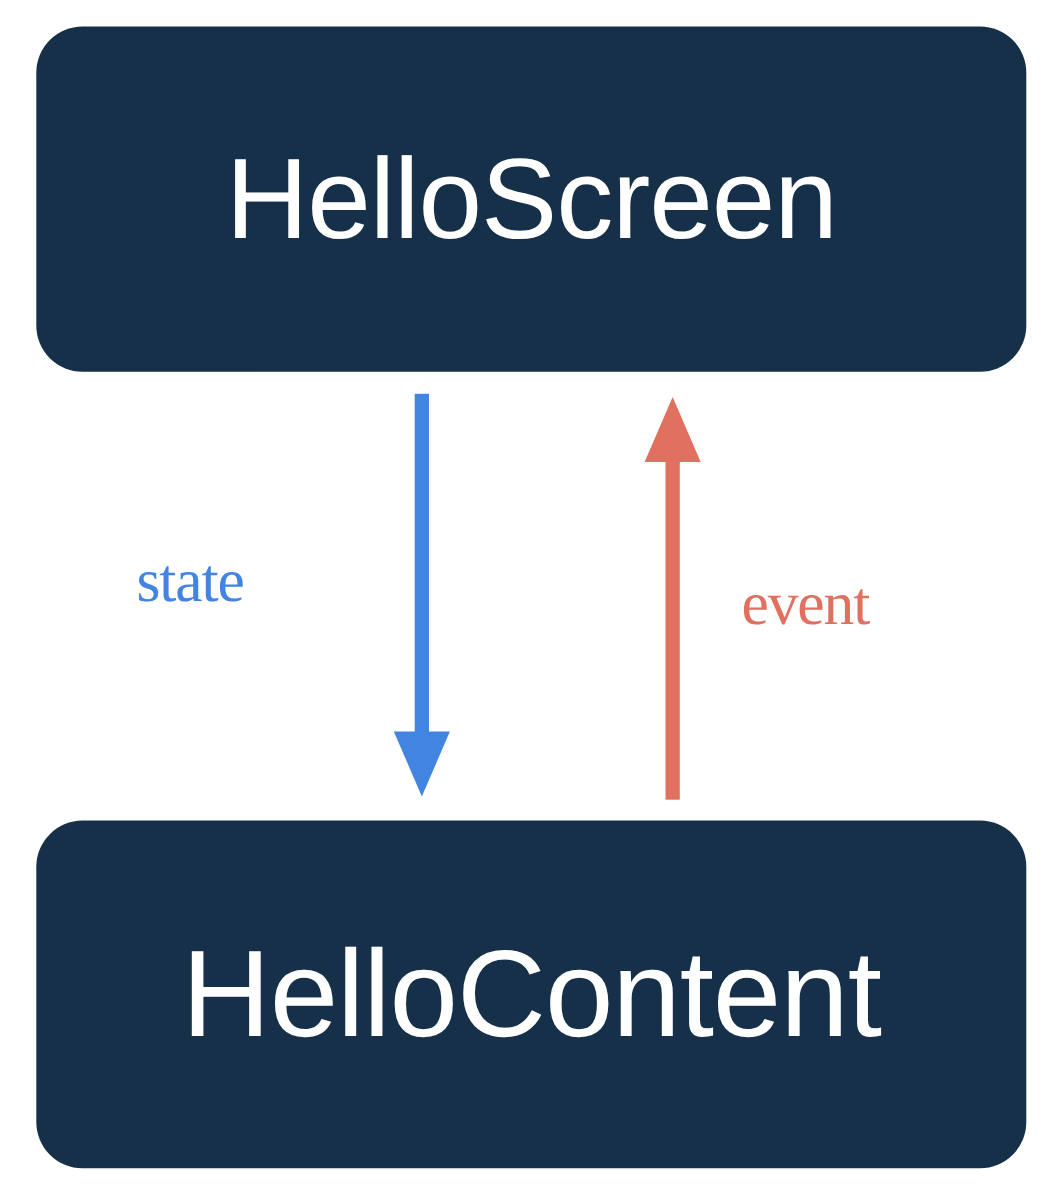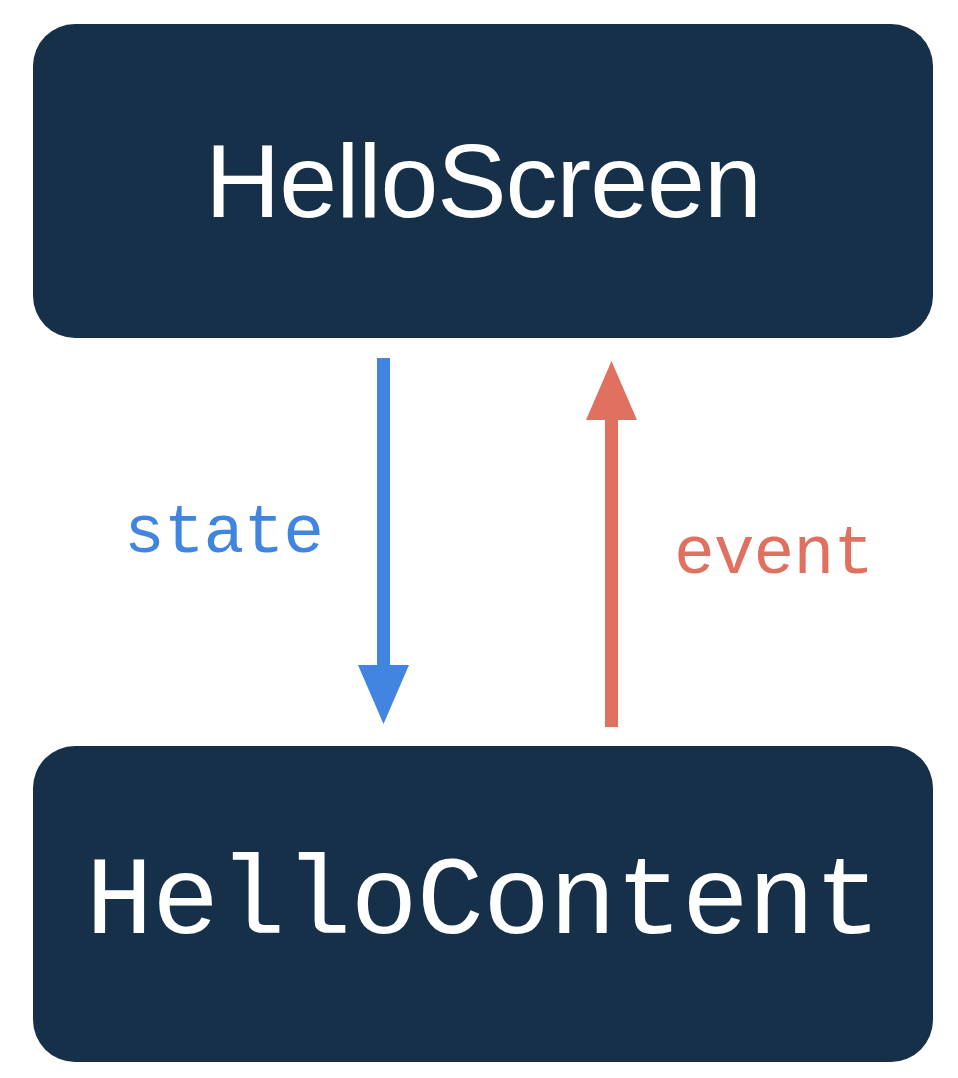--- a/index.html
+++ b/index.html
@@ -50,38 +50,37 @@
   }
 
   #node-content {
     left: 33px;
     top: 746px;
     width: 900px;
     height: 316px;
   }
   #node-content .node-label {
     font-size: 112px;
-    font-family: Liberation Mono, monospace;
   }
 
   
   .arrow-svg {
     position: absolute;
     left: 0;
     top: 0;
     width: 958px;
     height: 1078px;
     pointer-events: none;
   }
 
   
   .edge-label {
     position: absolute;
-    font-family: Liberation Mono, monospace;
-    font-size: 68px;
+    font-family: Liberation Serif, serif;
+    font-size: 56px;
     font-weight: 400;
     line-height: 1;
     white-space: nowrap;
     letter-spacing: -1px;
   }
   #label-state {
     left: 124px;
     top: 500px;
     color: #4285e0;
   }

